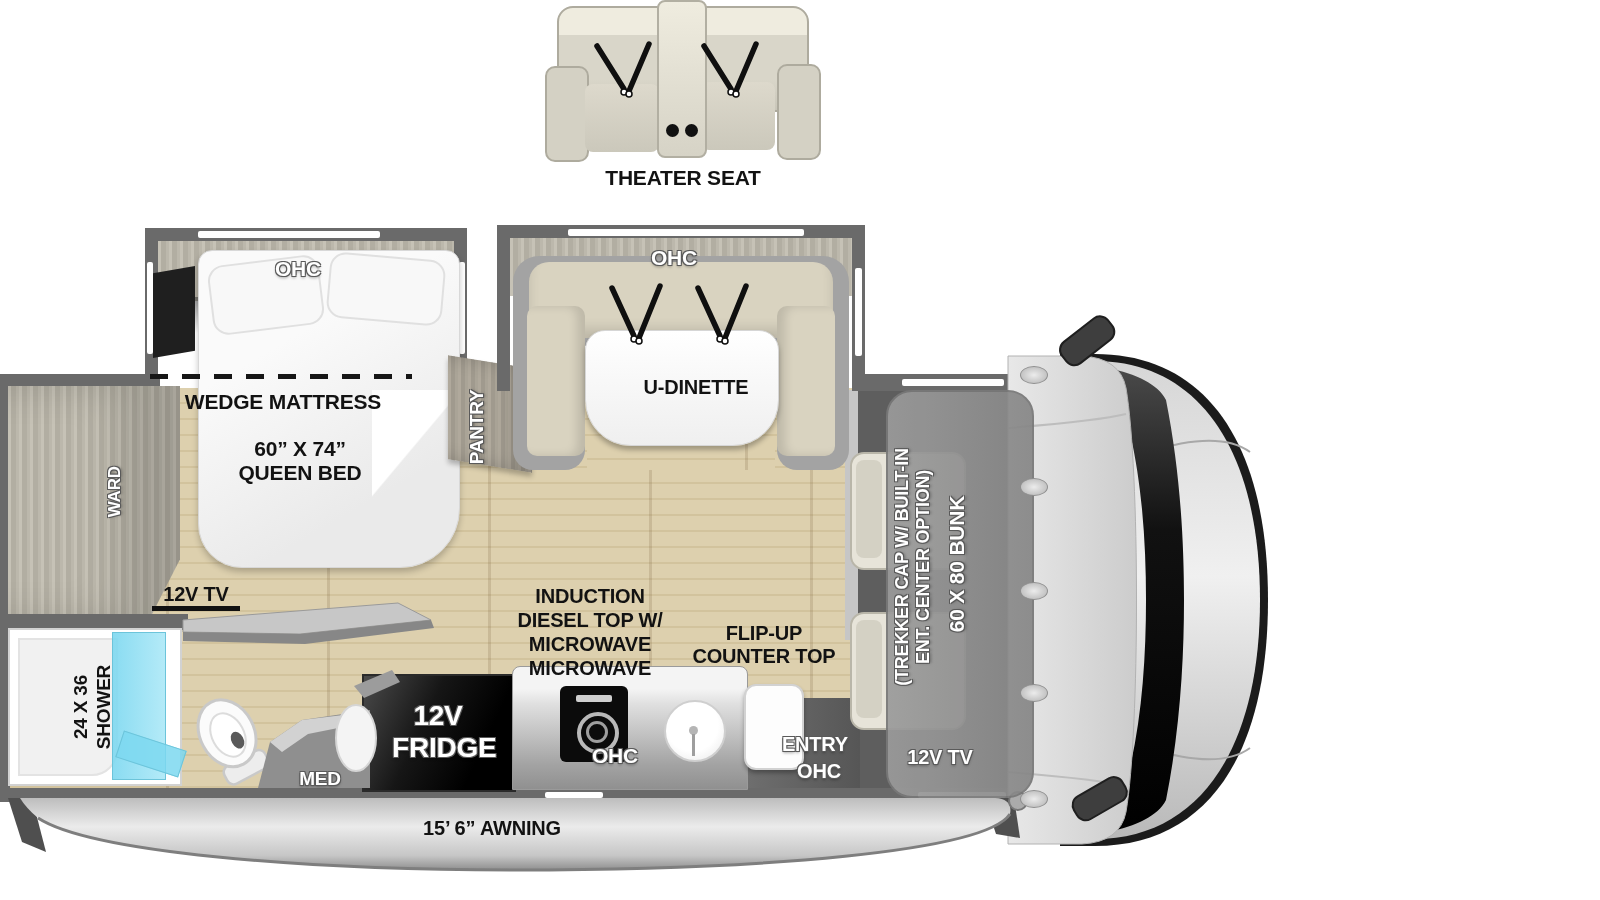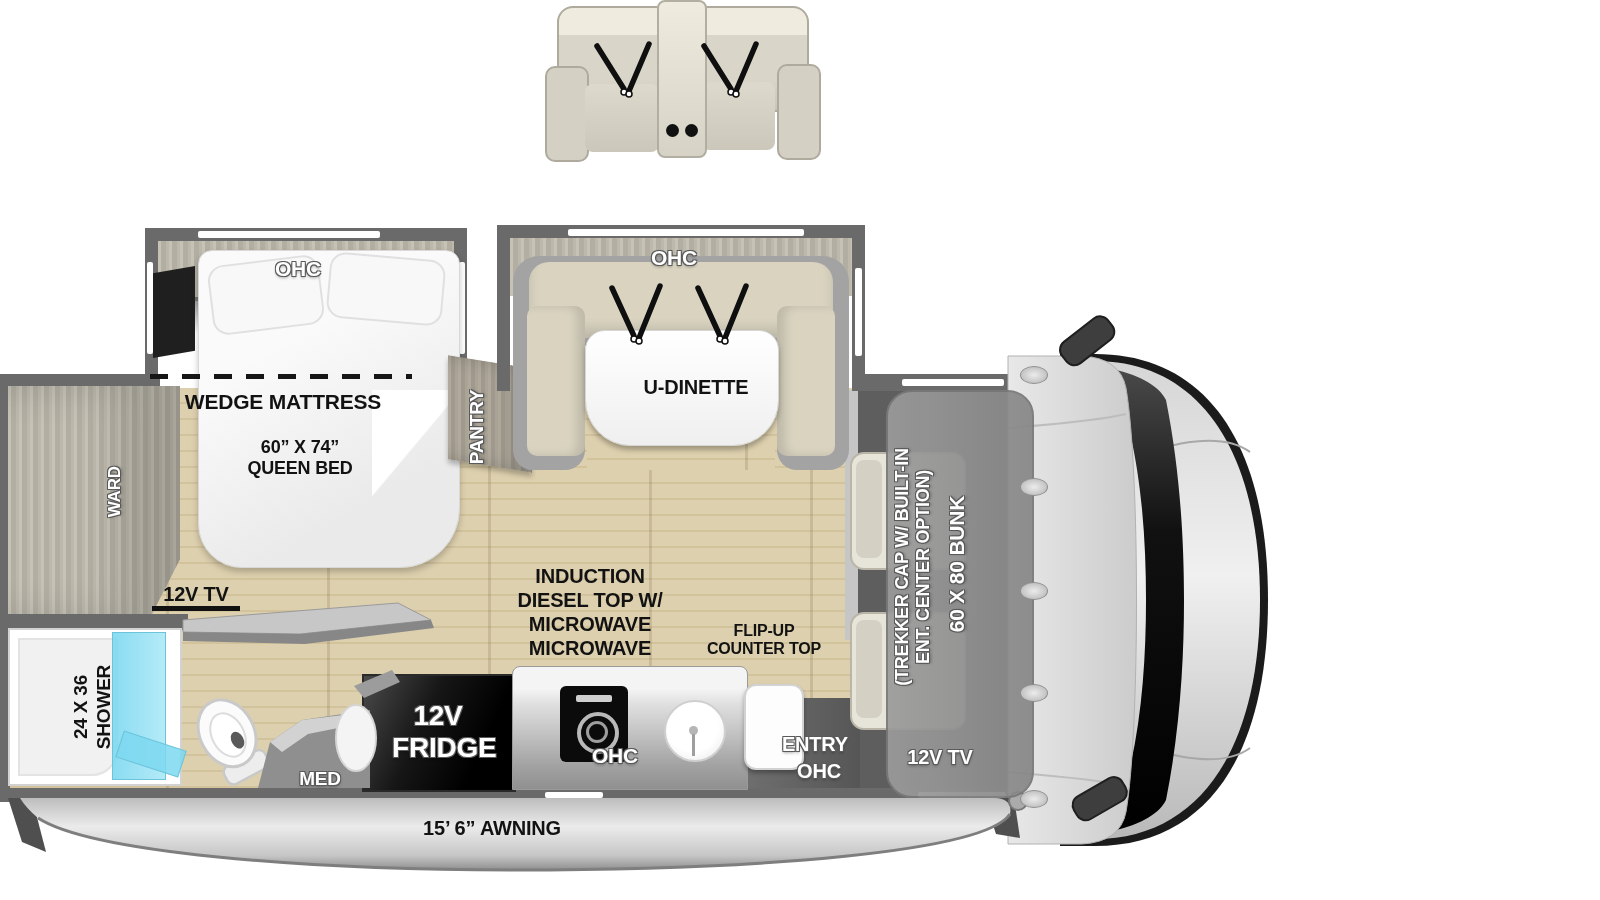--- a/index.html
+++ b/index.html
@@ -208,25 +208,26 @@
       <circle cx="731" cy="92" r="3"></circle>
         <circle cx="736" cy="94" r="3"></circle>
       <circle cx="634" cy="339" r="3"></circle>
         <circle cx="639" cy="341" r="3"></circle>
       <circle cx="720" cy="339" r="3"></circle>
         <circle cx="725" cy="341" r="3"></circle>
     </g>
   </svg>
 
   <div class="lb" style="left:543px;top:166px;width:280px;font-size:21px;">
+    <div>THEATER SEAT</div>
   </div>
 
   <div class="lb wl" style="left:258px;top:257px;width:80px;font-size:21px;">OHC</div>
   <div class="lb" style="left:160px;top:390px;width:246px;font-size:21px;">WEDGE MATTRESS</div>
-  <div class="lb" style="left:190px;top:437px;width:220px;font-size:18px;">
+  <div class="lb" style="left:190px;top:437px;width:220px;font-size:21px;">
     <div>60” X 74”</div>
     <div>QUEEN BED</div>
   </div>
   <div class="lb wl rot" style="left:60px;top:482px;width:110px;font-size:17px;">WARD</div>
   <div class="lb wl rot" style="left:417px;top:416px;width:120px;font-size:19px;">PANTRY</div>
 
   <div class="lb" style="left:150px;top:583px;width:92px;font-size:20px;">12V TV</div>
   <div class="a" style="left:152px;top:606px;width:88px;height:5px;background:#111;"></div>
 
   <div class="lb wl" style="left:634px;top:246px;width:80px;font-size:21px;">OHC</div>
@@ -235,28 +236,28 @@
   <div class="lb rot" style="left:28px;top:684px;width:130px;height:46px;font-size:19px;line-height:1.2;">
     <div>24 X 36</div>
     <div>SHOWER</div>
   </div>
   <div class="lb wl" style="left:288px;top:768px;width:64px;font-size:19px;">MED</div>
 
   <div class="lb wl" style="left:392px;top:700px;width:92px;font-size:28px;">
     <div>12V</div>
     <div>FRIDGE</div>
   </div>
-  <div class="lb" style="left:486px;top:564px;width:208px;font-size:20px;line-height:1.2;">
+  <div class="lb" style="left:486px;top:584px;width:208px;font-size:20px;line-height:1.2;">
     <div>INDUCTION</div>
     <div>DIESEL TOP W/</div>
     <div>MICROWAVE</div>
     <div>MICROWAVE</div>
   </div>
   <div class="lb wl" style="left:583px;top:744px;width:64px;font-size:21px;">OHC</div>
-  <div class="lb" style="left:674px;top:622px;width:180px;font-size:16px;">
+  <div class="lb" style="left:674px;top:622px;width:180px;font-size:20px;">
     <div>FLIP-UP</div>
     <div>COUNTER TOP</div>
   </div>
   <div class="lb wl" style="left:772px;top:733px;width:86px;font-size:20px;">ENTRY</div>
   <div class="lb wl" style="left:784px;top:760px;width:70px;font-size:20px;">OHC</div>
 
   <div class="lb wl rot" style="left:703px;top:546px;width:420px;height:42px;font-size:18px;line-height:1.18;">
     <div>(TREKKER CAP W/ BUILT-IN</div>
     <div>ENT. CENTER OPTION)</div>
   </div>

